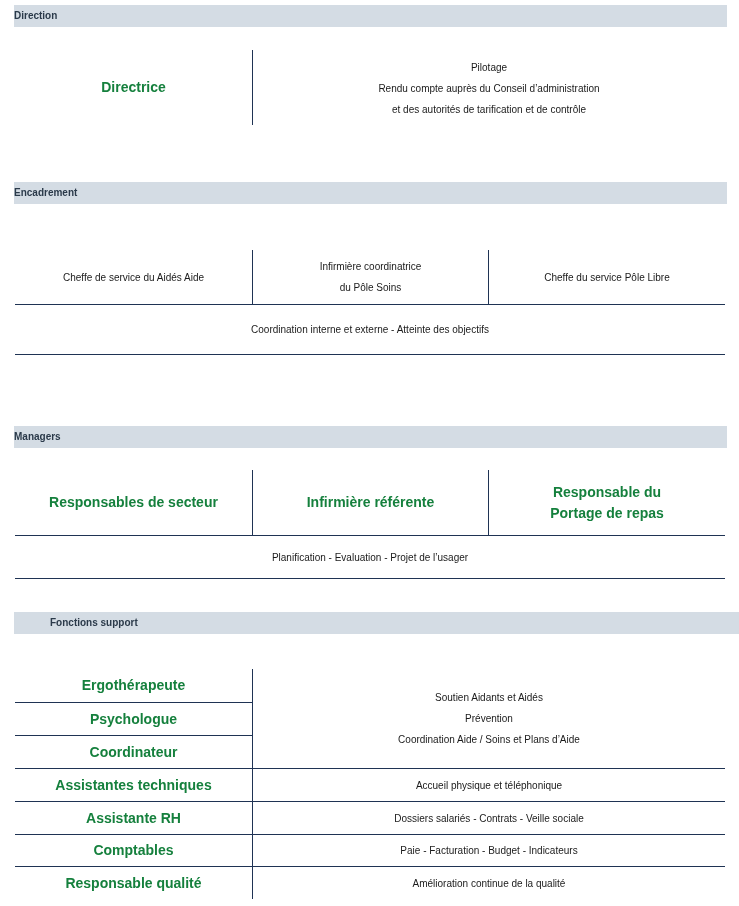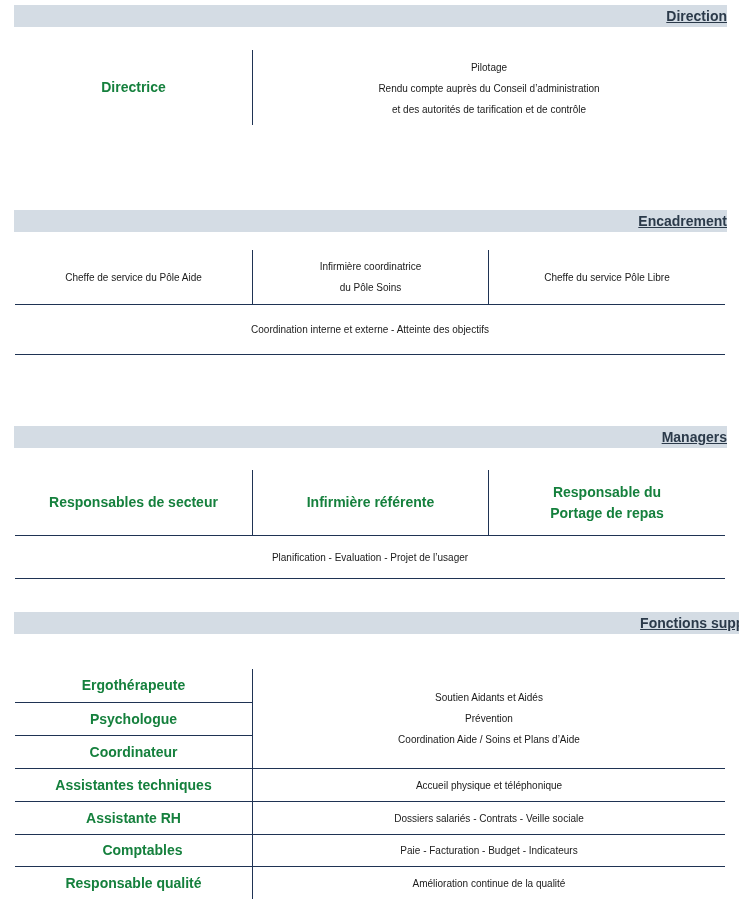--- a/index.html
+++ b/index.html
@@ -16,24 +16,23 @@
       color: #1a1a1a;
     }
     .band {
       position: absolute;
       left: 14px;
       width: 713px;
       height: 22px;
       background: #d4dce4;
       color: #2b3a4a;
       font-weight: bold;
-      font-size: 14px;
+      font-size: 10px;
       line-height: 22px;
-      text-align: right;
-      text-decoration: underline;
+      text-align: left;
     }
     .hline {
       position: absolute;
       left: 15px;
       width: 710px;
       height: 0;
       border-top: 1.5px solid #1f3354;
     }
     .vline {
       position: absolute;
@@ -65,25 +64,25 @@
   <span>Directrice</span>
 </div>
 <div class="cell" style="left:253px; top:57px; width:472px; height:63px;">
   <div>
     <span>Pilotage</span>
     <span>Rendu compte auprès du Conseil d’administration</span>
     <span>et des autorités de tarification et de contrôle</span>
   </div>
 </div>
 
-<div class="band" style="top:182px;margin-top:28px;">Encadrement</div>
+<div class="band" style="top:182px;">Encadrement</div>
 <div class="vline" style="left:252px; top:250px; height:54px;"></div>
 <div class="vline" style="left:488px; top:250px; height:54px;"></div>
 <div class="cell" style="left:15px; top:250px; width:237px; height:54px;">
-  <span>Cheffe de service du Pôle Aide</span>
+  <span>Cheffe de service du Aidés Aide</span>
 </div>
 <div class="cell" style="left:253px; top:250px; width:235px; height:54px;">
   <div>
     <span>Infirmière coordinatrice</span>
     <span>du Pôle Soins</span>
   </div>
 </div>
 <div class="cell" style="left:489px; top:250px; width:236px; height:54px;">
   <span>Cheffe du service Pôle Libre</span>
 </div>
@@ -147,21 +146,21 @@
 <div class="hline" style="top:801px;"></div>
 
 <div class="cell bold" style="left:15px; top:802px; width:237px; height:32px;">
   <span>Assistante RH</span>
 </div>
 <div class="cell" style="left:253px; top:802px; width:472px; height:32px;">
   <span>Dossiers salariés - Contrats - Veille sociale</span>
 </div>
 <div class="hline" style="top:834px;"></div>
 
-<div class="cell bold" style="left:24px; top:835px; width:237px; height:31px;">
+<div class="cell bold" style="left:15px; top:835px; width:237px; height:31px;">
   <span>Comptables</span>
 </div>
 <div class="cell" style="left:253px; top:835px; width:472px; height:31px;">
   <span>Paie - Facturation - Budget - Indicateurs</span>
 </div>
 <div class="hline" style="top:866px;"></div>
 
 <div class="cell bold" style="left:15px; top:867px; width:237px; height:32px;">
   <span>Responsable qualité</span>
 </div>

